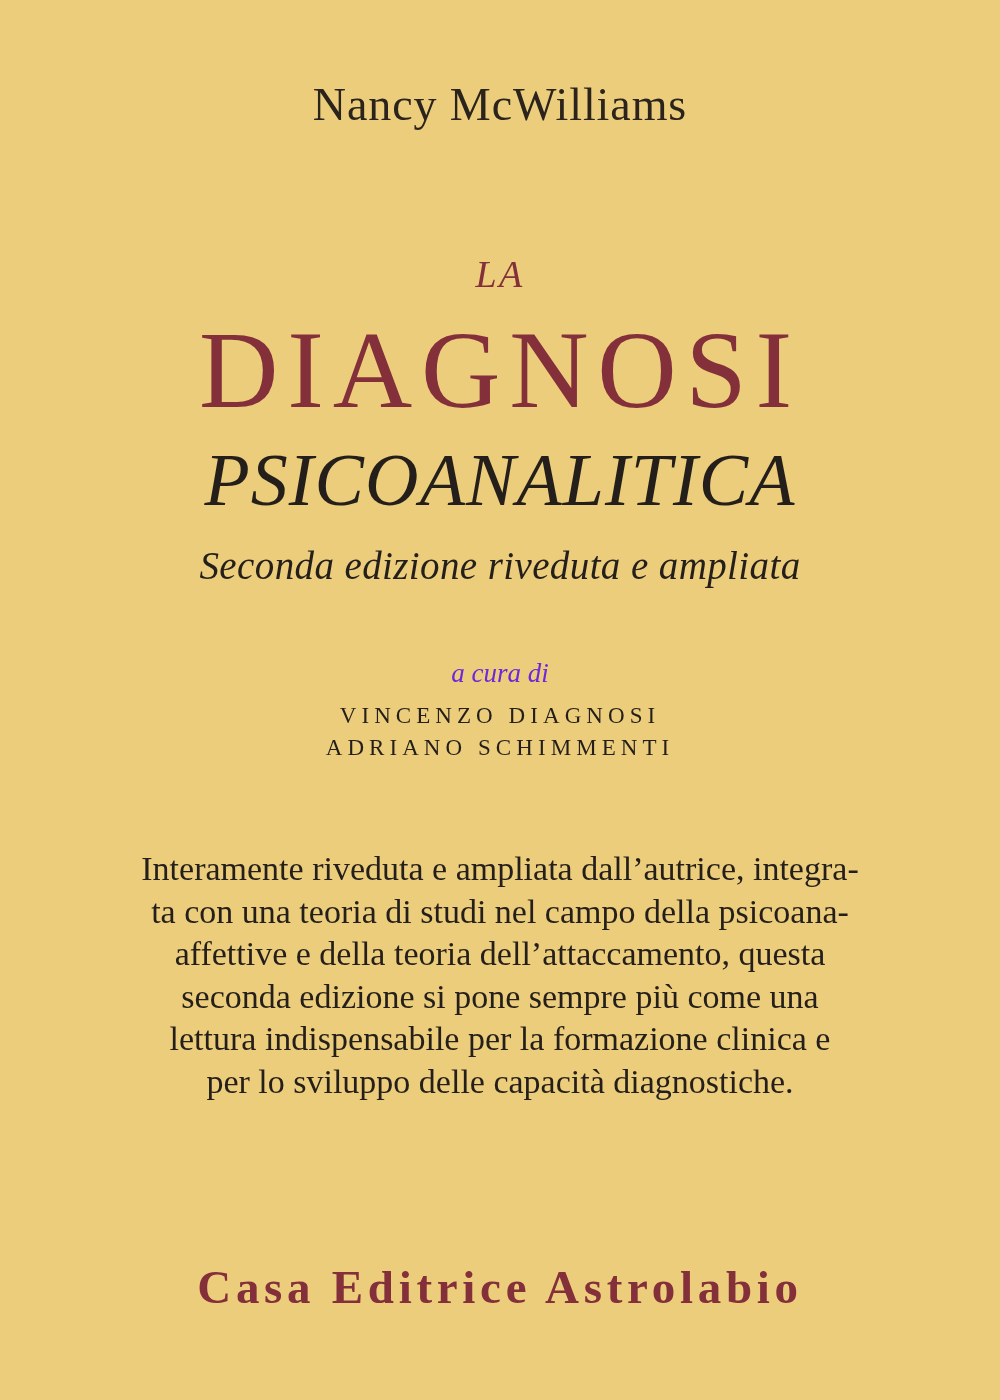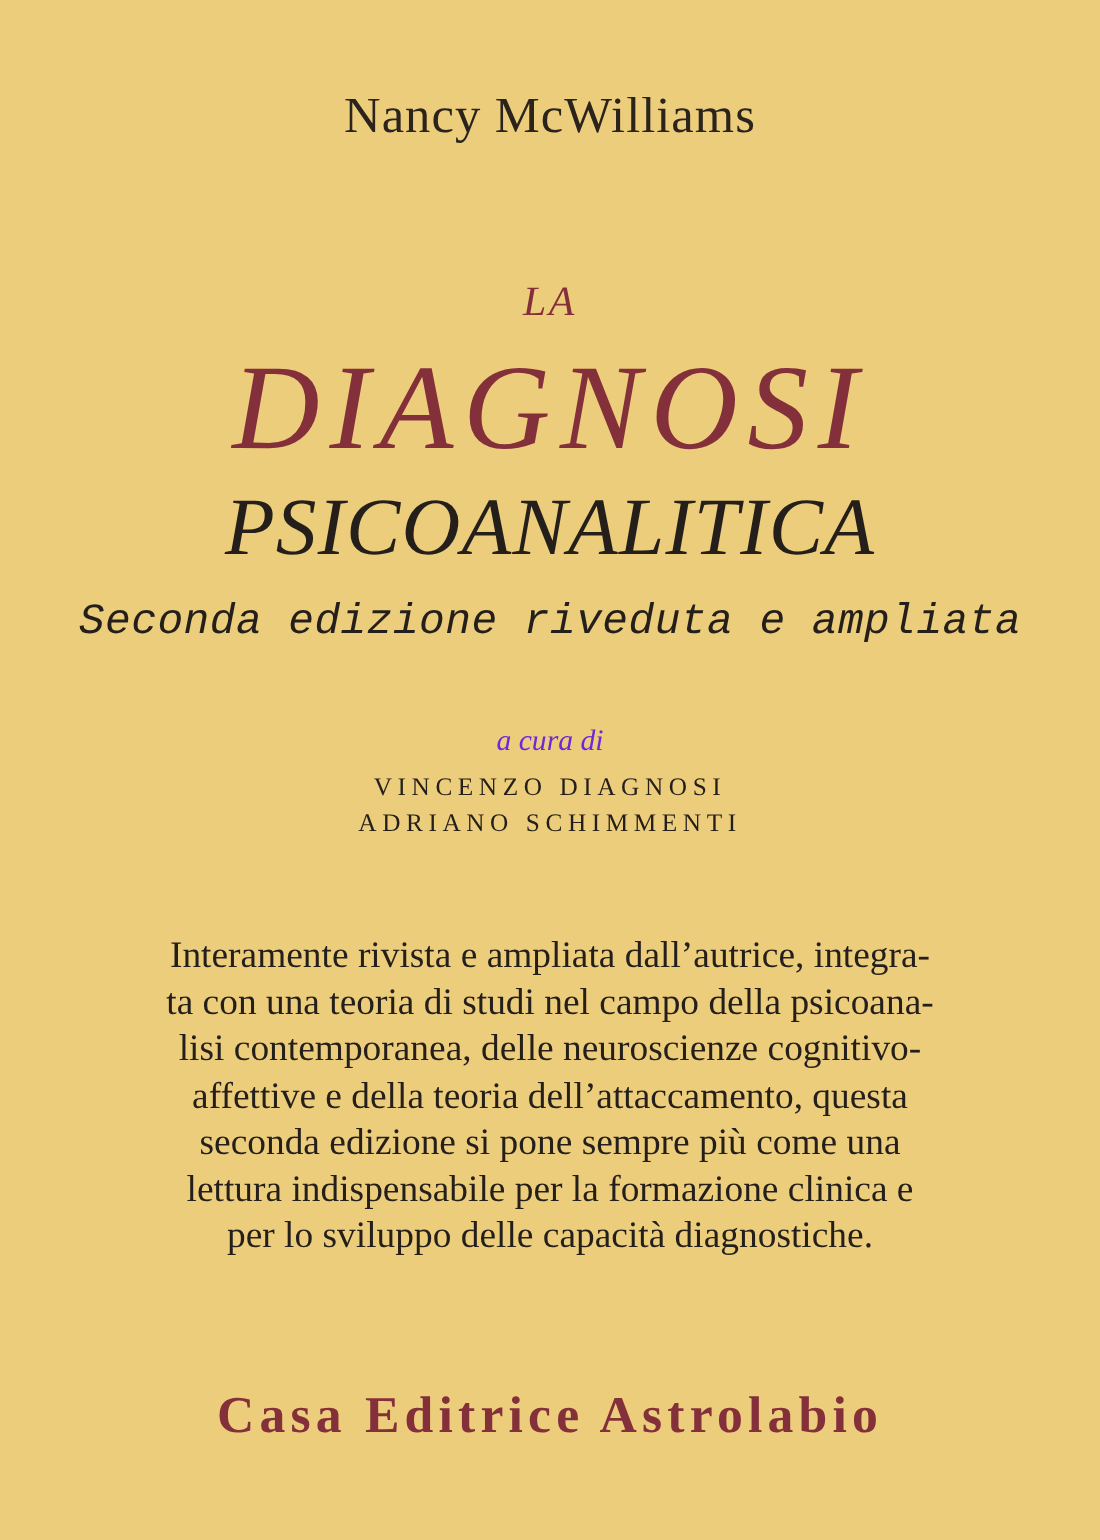--- a/index.html
+++ b/index.html
@@ -36,36 +36,34 @@
     font-style: italic;
     letter-spacing: 0.06em;
     color: #84303a;
   }
   .title-main {
     top: 310px;
     font-size: 110px;
     line-height: 1.1;
     letter-spacing: 0.08em;
     color: #84303a;
-    font-style: italic;
   }
   .title-sub {
     top: 438px;
     font-size: 74px;
     font-style: italic;
     letter-spacing: 0.015em;
     color: #241f1a;
   }
   .edition {
     top: 543px;
     font-size: 39px;
     font-style: italic;
     letter-spacing: 0.01em;
     color: #241f1a;
-    font-family: Liberation Mono, monospace;
   }
   .curated {
     top: 658px;
     font-size: 27px;
     font-style: italic;
     color: #6d28d9;
   }
   .editors {
     position: absolute;
     top: 700px;
@@ -117,23 +115,22 @@
   <div class="line edition">Seconda edizione riveduta e ampliata</div>
 
   <div class="line curated">a cura di</div>
 
   <div class="editors">
     <div class="editor-line">VINCENZO DIAGNOSI</div>
     <div class="editor-line">ADRIANO SCHIMMENTI</div>
   </div>
 
   <div class="blurb">
-    <div class="blurb-line">Interamente rivista e ampliata dall’autrice, integra-</div>
+    <div class="blurb-line">Interamente riveduta e ampliata dall’autrice, integra-</div>
     <div class="blurb-line">ta con una teoria di studi nel campo della psicoana-</div>
-    <div class="blurb-line">lisi contemporanea, delle neuroscienze cognitivo-</div>
     <div class="blurb-line">affettive e della teoria dell’attaccamento, questa</div>
     <div class="blurb-line">seconda edizione si pone sempre più come una</div>
     <div class="blurb-line">lettura indispensabile per la formazione clinica e</div>
     <div class="blurb-line">per lo sviluppo delle capacità diagnostiche.</div>
   </div>
 
   <div class="line publisher">Casa Editrice Astrolabio</div>
 
 </div>
 

